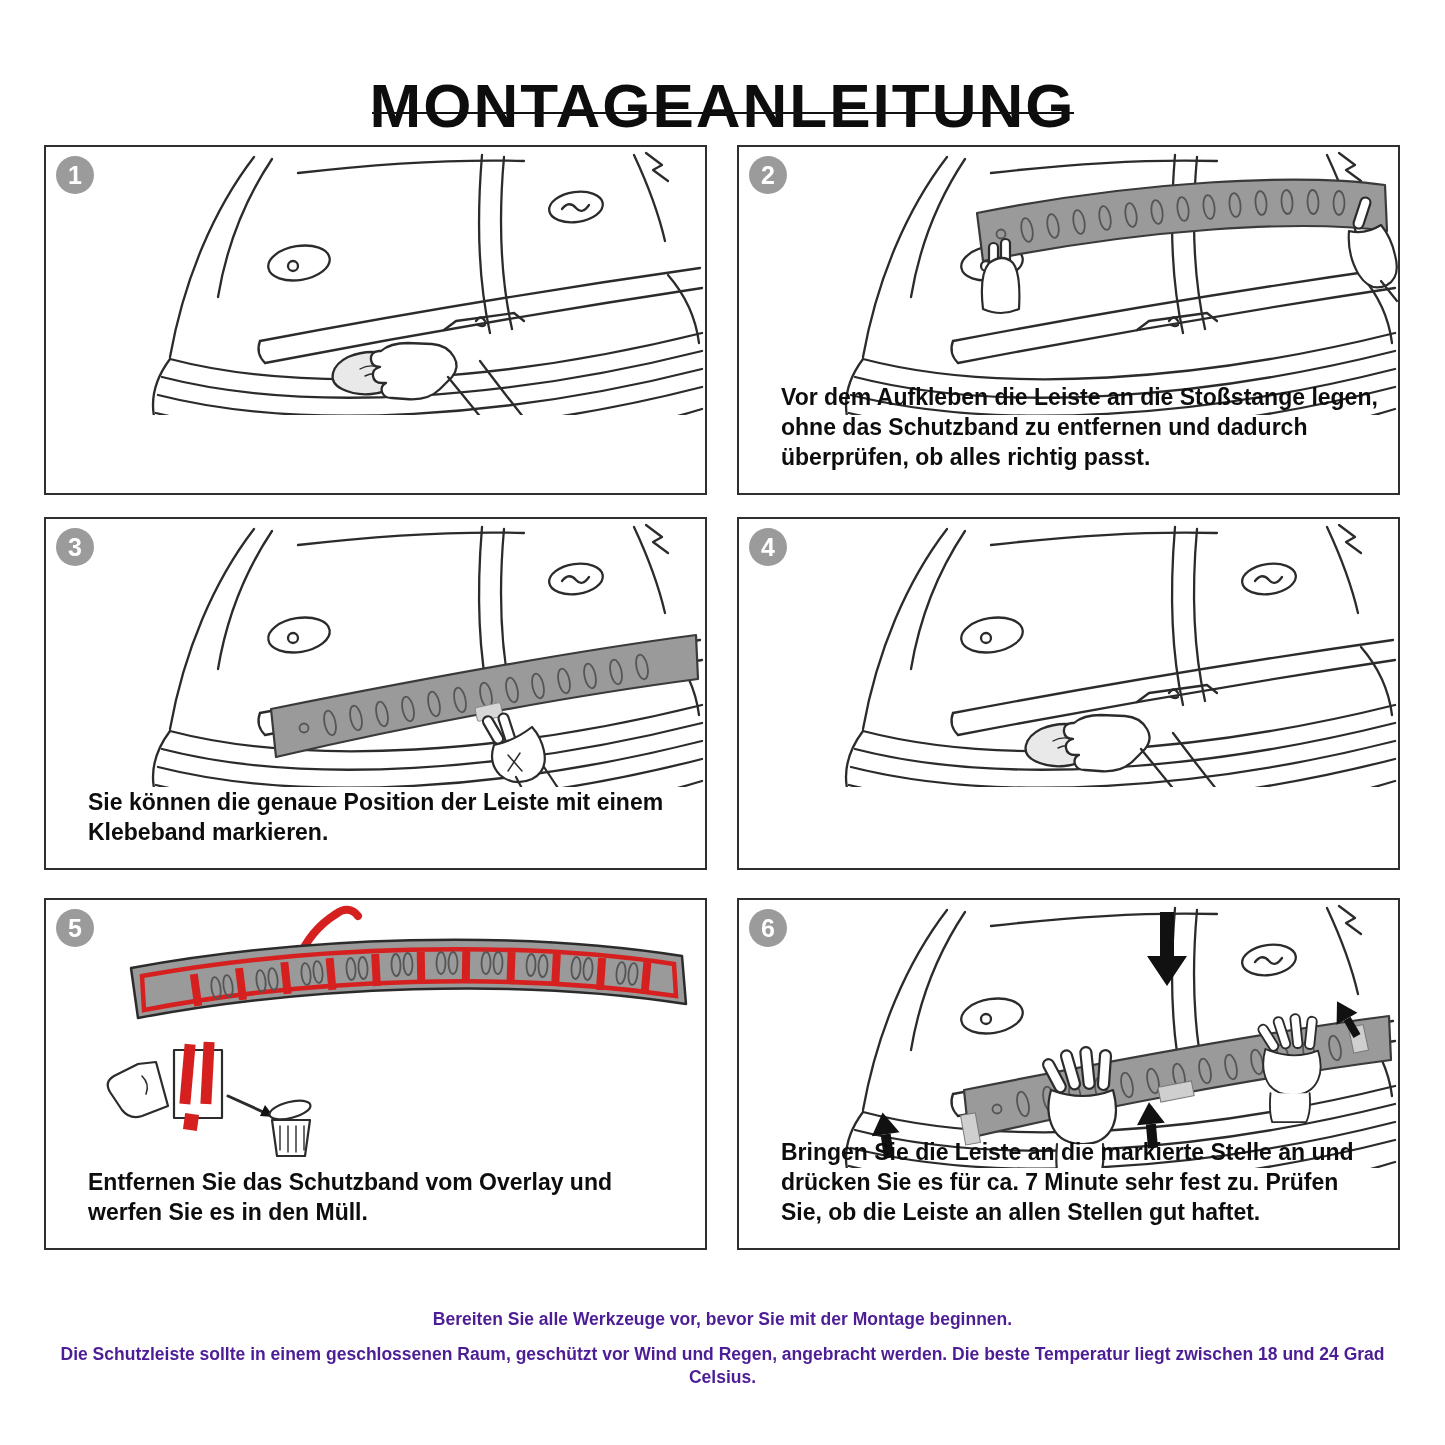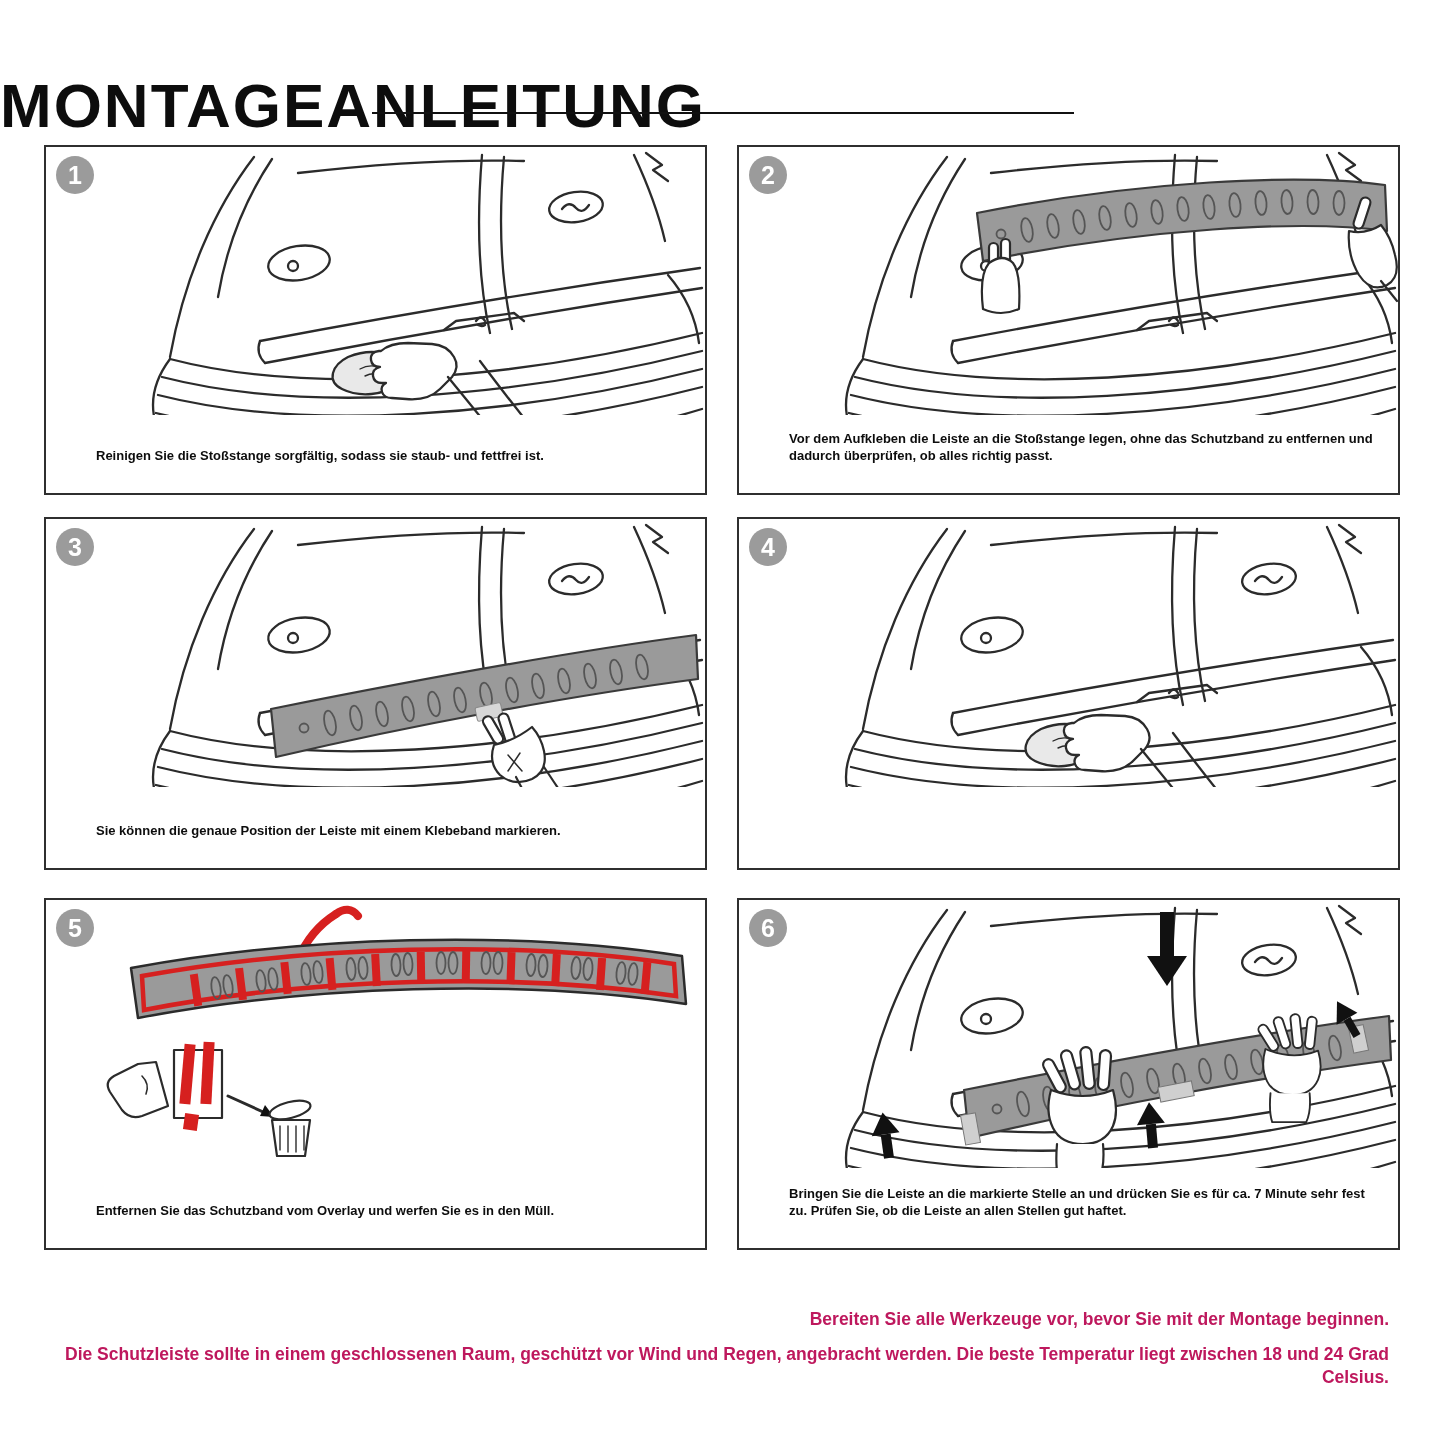--- a/index.html
+++ b/index.html
@@ -1,37 +1,37 @@
 <!DOCTYPE html>
 <html><head>
 <meta charset="utf-8">
 <style>
   html,body{margin:0;padding:0;background:#fff;}
   .page{position:relative;width:1445px;height:1445px;background:#fff;overflow:hidden;
         font-family:"Liberation Sans",sans-serif;color:#111;}
-  .title{position:absolute;top:28px;left:0;right:0;text-align:left;
+  .title{position:absolute;top:28px;left:0;right:0;text-align:center;
          font-size:62px;font-weight:bold;letter-spacing:2px;color:#0d0d0d;white-space:nowrap;}
   .title-rule{position:absolute;top:112px;left:50%;transform:translateX(-50%);
               width:702px;height:2px;background:#111;}
   .panel{position:absolute;width:663px;border:2px solid #2f2f2f;background:#fff;box-sizing:border-box;}
   #p1{left:44px;top:145px;height:350px;}
   #p2{left:737px;top:145px;height:350px;}
   #p3{left:44px;top:517px;height:353px;}
   #p4{left:737px;top:517px;height:353px;}
   #p5{left:44px;top:898px;height:352px;}
   #p6{left:737px;top:898px;height:352px;}
   .badge{position:absolute;top:9px;left:10px;width:38px;height:38px;border-radius:50%;
          background:#9b9b9b;color:#fff;font-size:25px;font-weight:bold;
          display:flex;align-items:center;justify-content:center;z-index:3;}
   .illus{position:absolute;left:0;top:0;width:659px;height:268px;}
   .illus svg{display:block;width:659px;height:268px;}
-  .caption{position:absolute;left:38px;bottom:16px;margin:12px;max-width:602px;
-           font-size:13px;font-weight:bold;line-height:1.3;color:#0d0d0d;}
+  .caption{position:absolute;left:38px;bottom:16px;margin:4px;max-width:602px;
+           font-size:23px;font-weight:bold;line-height:1.3;color:#0d0d0d;}
   #p5 .caption{max-width:562px;}
-  .footer{position:absolute;left:56px;right:56px;top:1308px;text-align:right;color:#be185d;}
+  .footer{position:absolute;left:56px;right:56px;top:1308px;text-align:center;color:#4c1d95;}
   .footer p{margin:0;font-size:17.5px;font-weight:bold;line-height:23px;}
   .footer .note-1{margin-bottom:12px;}
   .defs-store{position:absolute;width:0;height:0;overflow:hidden;}
 </style>
 </head>
 <body>
 
 <div class="page">
 
   <svg class="defs-store" aria-hidden="true">
@@ -96,21 +96,20 @@
   <section class="panel" id="p1">
     <div class="badge">
         <span>1</span>
       </div>
     <div class="illus">
       <svg viewBox="0 0 659 268">
           <use href="#car-base"></use>
           <use href="#hand-cloth"></use>
         </svg>
     </div>
-    <p class="caption">Reinigen Sie die Stoßstange sorgfältig, sodass sie staub- und fettfrei ist.</p>
   </section>
 
   <section class="panel" id="p2">
     <div class="badge">
         <span>2</span>
       </div>
     <div class="illus">
       <svg viewBox="0 0 659 268">
         <use href="#car-base"></use>
         <g stroke="#3a3a3a" stroke-width="2.2" stroke-linejoin="round">

